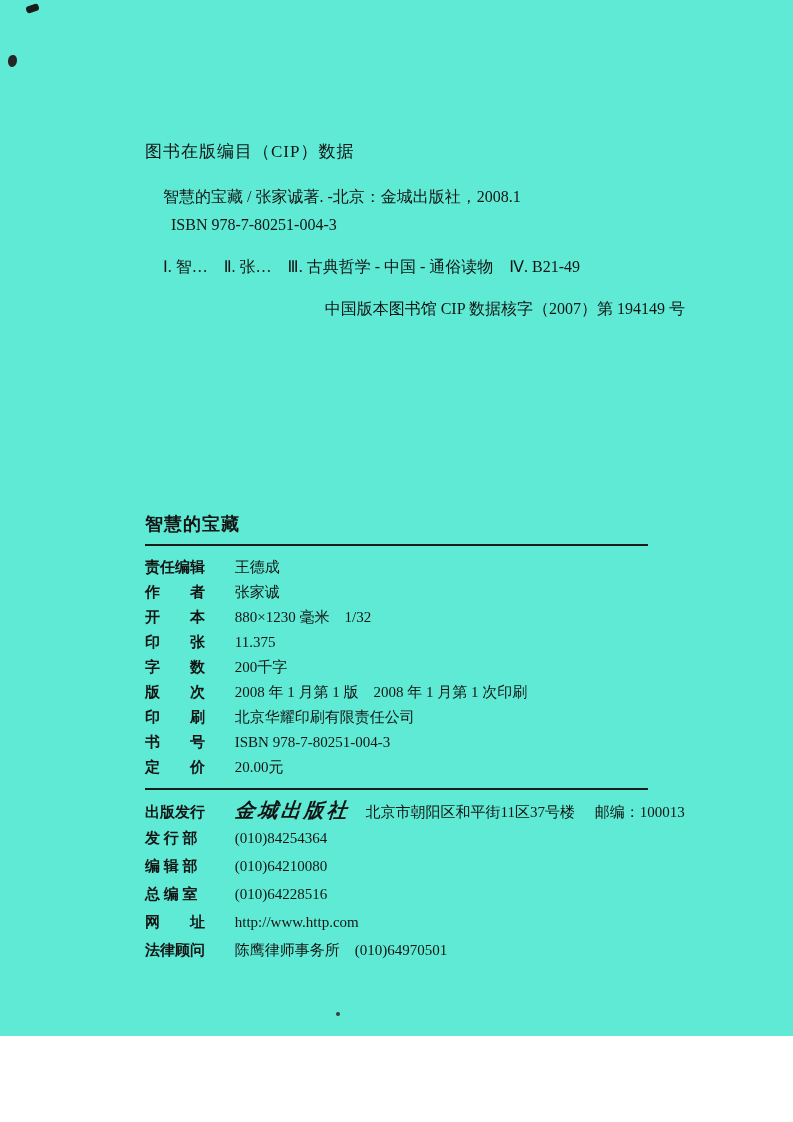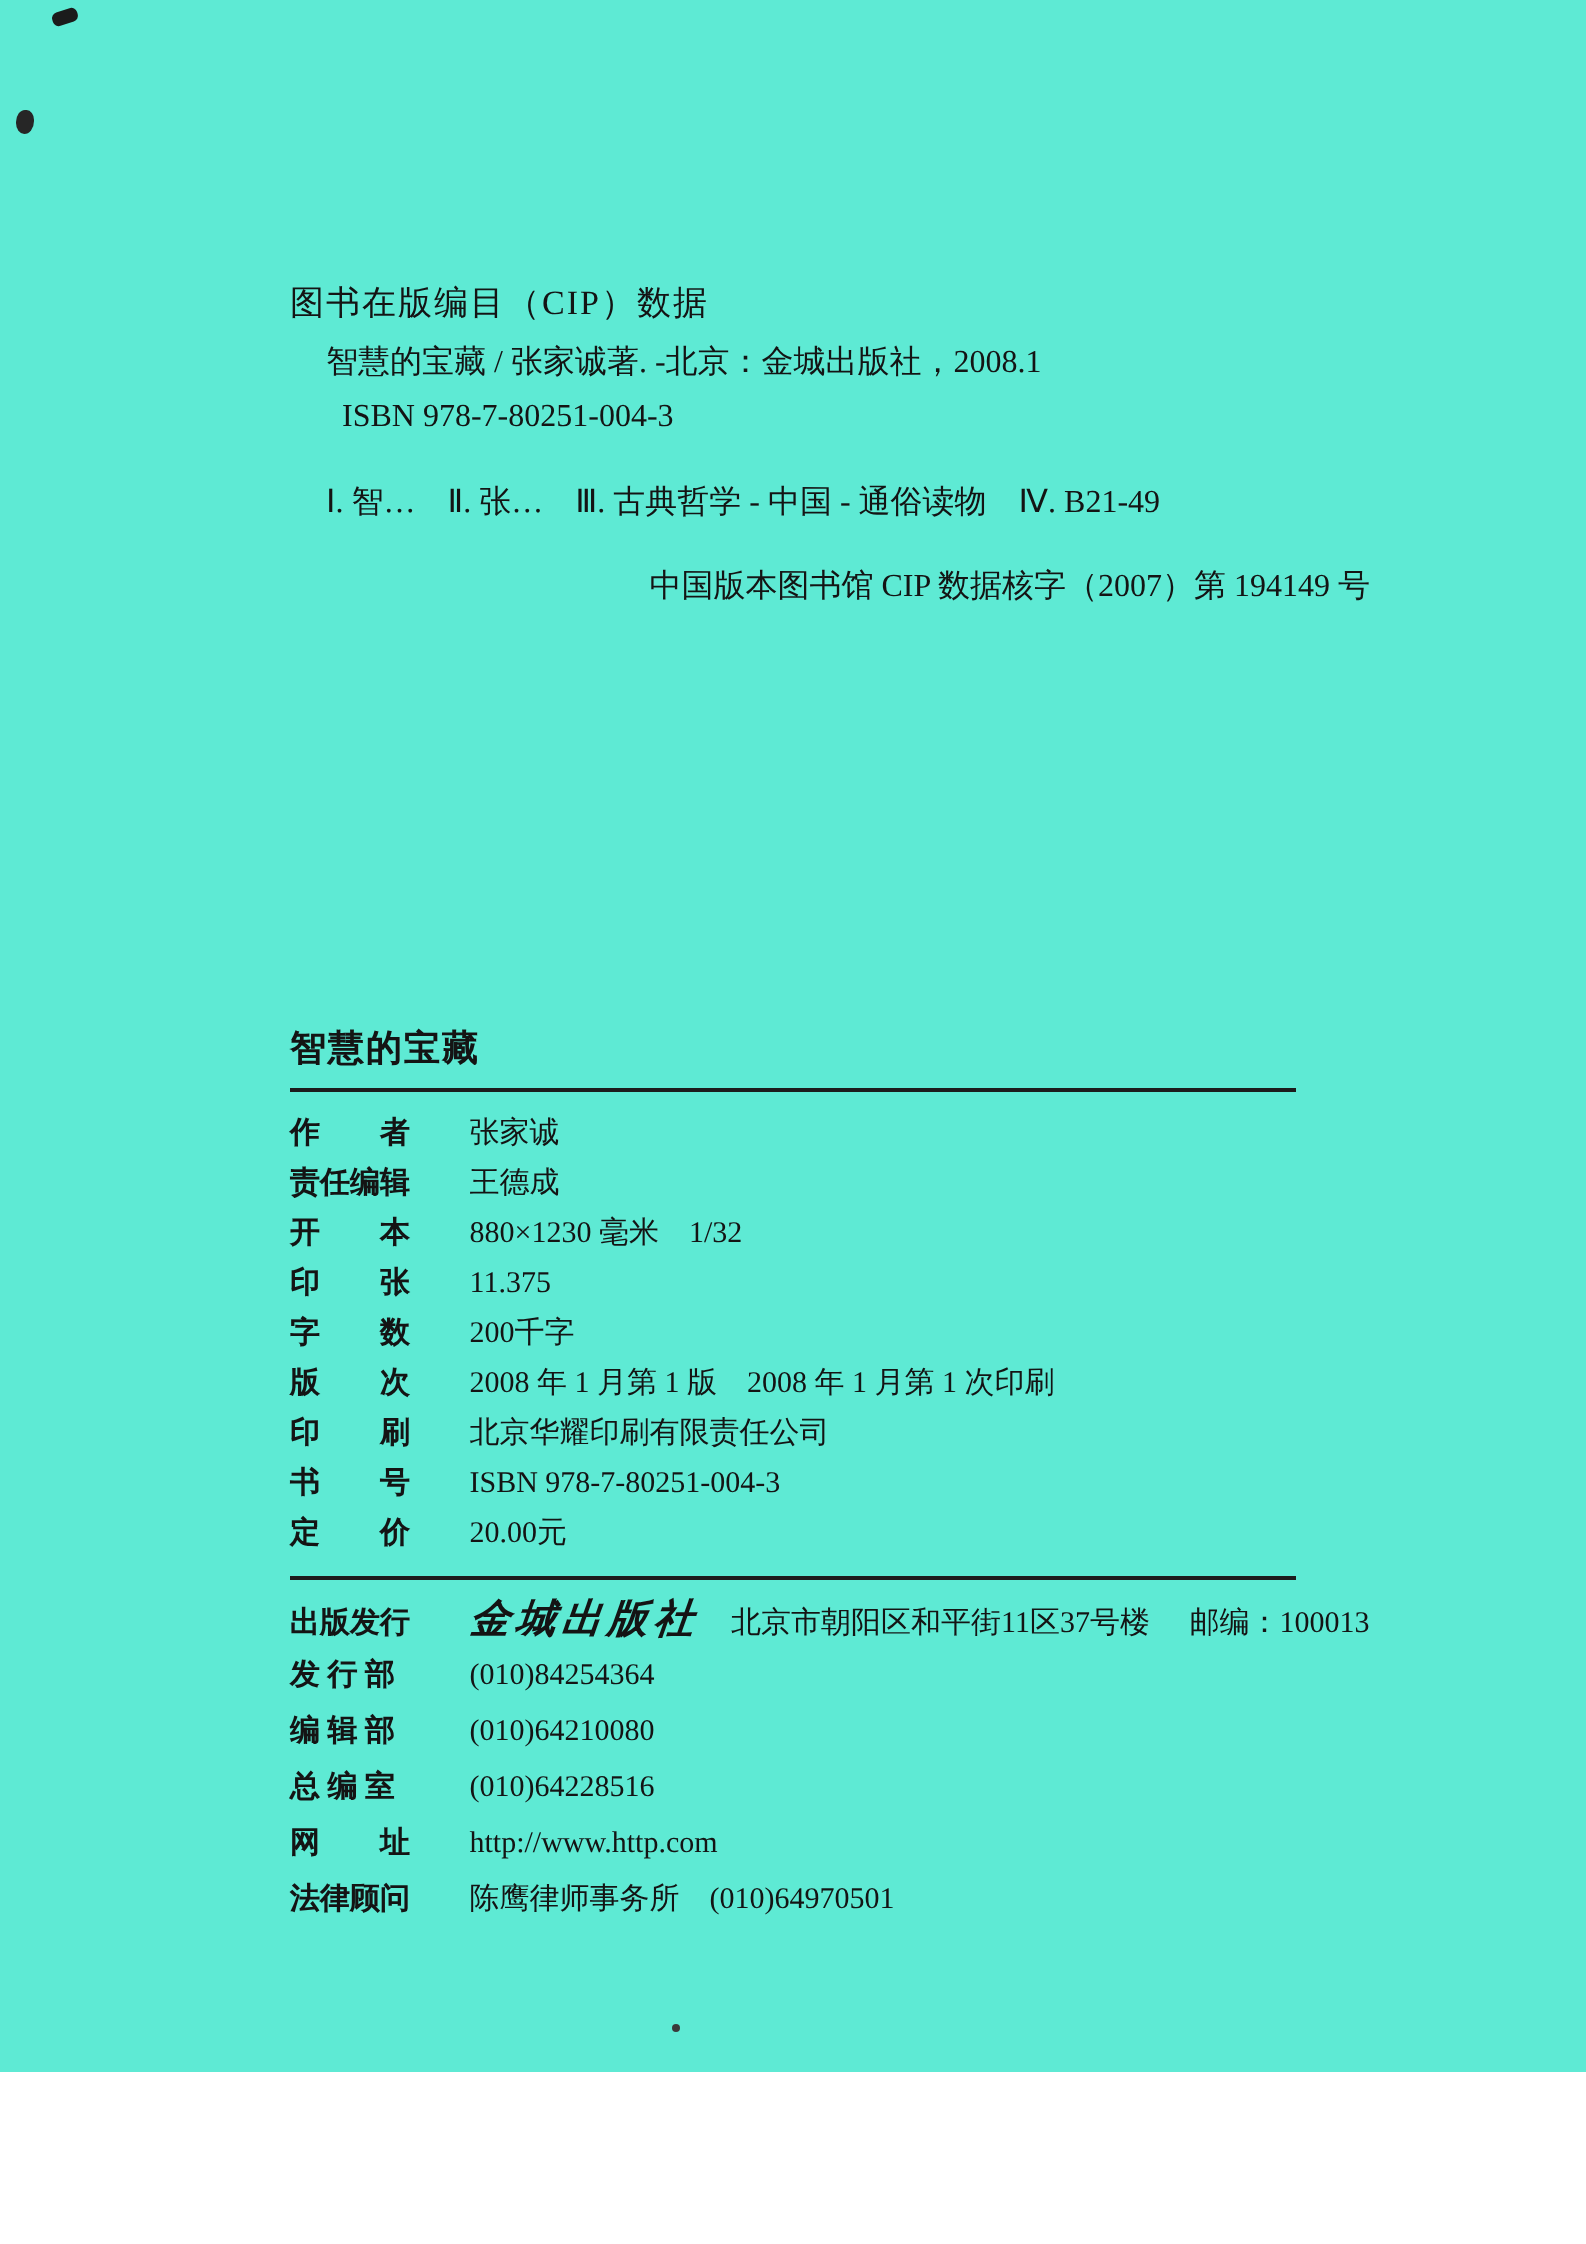--- a/index.html
+++ b/index.html
@@ -14,21 +14,21 @@
 
   
   .speck { position:absolute; background:#1b1b1b; }
   .speck1 { left:26px; top:5px; width:13px; height:7px; border-radius:3px; transform:rotate(-18deg); }
   .speck2 { left:8px;  top:55px; width:9px; height:12px; border-radius:55% 45% 60% 50%; background:#262626; }
   .speck3 { left:336px; top:1012px; width:4px; height:4px; border-radius:50%; background:#3a3a3a; }
 
   
   .cip { position:absolute; left:145px; top:140px; width:540px; }
   .cip-heading { font-size:17px; letter-spacing:1px; }
-  .cip-desc    { margin:8px 0 0 18px; font-size:16px; }
+  .cip-desc    { margin:24px 0 0 18px; font-size:16px; }
   .cip-isbn    { margin:8px  0 0 26px; font-size:16px; }
   .cip-class   { margin:23px 0 0 18px; font-size:16px; }
   .cip-record  { margin:21px 0 0 0;    font-size:16px;text-align:right; }
 
   
   .colophon { position:absolute; left:145px; top:512px; width:503px; }
   .book-title { font-size:18px; font-weight:bold; letter-spacing:1px; }
   .rule { border:0; border-top:2px solid #1c1c1c; height:0; margin:8px 0 0 0; }
   .c-rows { margin-top:9px; }
   .c-row { height:25px; line-height:25px; font-size:15px; white-space:nowrap; }
@@ -62,26 +62,26 @@
     <div class="cip-isbn">ISBN 978-7-80251-004-3</div>
     <div class="cip-class">Ⅰ. 智…　Ⅱ. 张…　Ⅲ. 古典哲学 - 中国 - 通俗读物　Ⅳ. B21-49</div>
     <div class="cip-record">中国版本图书馆 CIP 数据核字（2007）第 194149 号</div>
   </section>
 
   <section class="colophon">
     <div class="book-title">智慧的宝藏</div>
     <hr class="rule">
     <div class="c-rows">
       <div class="c-row">
+        <span class="c-label">责任编辑</span>
+        <span class="c-value">王德成</span>
+      </div>
+      <div class="c-row">
         <span class="c-label">作　　者</span>
         <span class="c-value">张家诚</span>
-      </div>
-      <div class="c-row">
-        <span class="c-label">责任编辑</span>
-        <span class="c-value">王德成</span>
       </div>
       <div class="c-row">
         <span class="c-label">开　　本</span>
         <span class="c-value">880×1230 毫米　1/32</span>
       </div>
       <div class="c-row">
         <span class="c-label">印　　张</span>
         <span class="c-value">11.375</span>
       </div>
       <div class="c-row">

